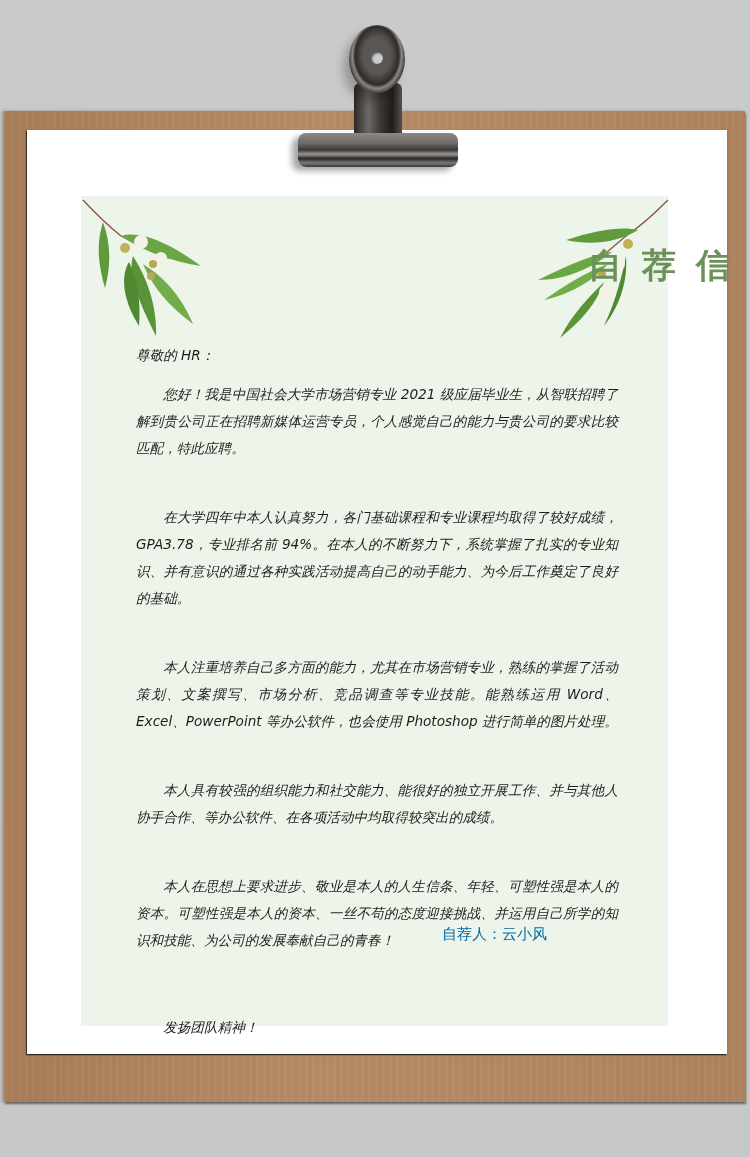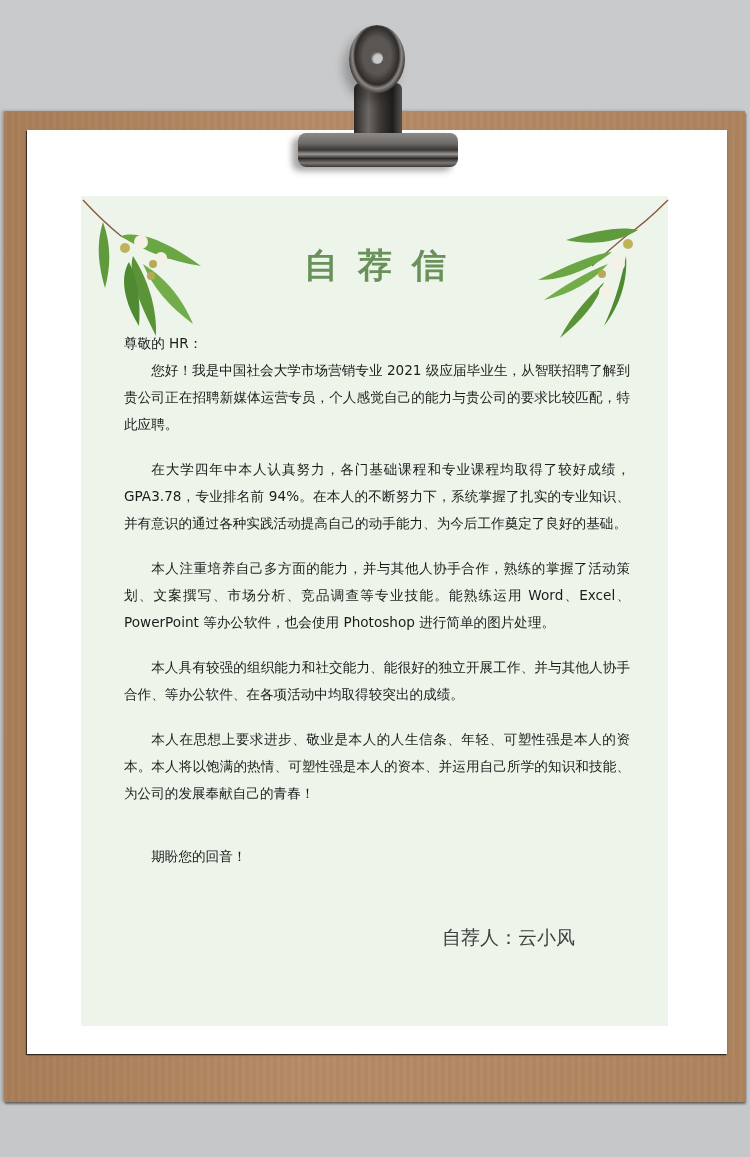--- a/index.html
+++ b/index.html
@@ -20,34 +20,34 @@
   .paper {
     position:absolute; left:27px; top:130px; width:700px; height:924px;
     background:#ffffff;
     box-shadow: -1px 1px 1px rgba(0,0,0,0.6), 0 1px 2px rgba(0,0,0,0.3);
   }
   .panel {
     position:absolute; left:81px; top:196px; width:587px; height:830px;
     background:#edf5ea;
   }
   .title {
-    position:absolute; left:0; right:0; top:243px; text-align:center;
+    position:absolute; left:0; right:0; top:243px; text-align:right;
     font-size:34px; font-weight:bold; color:#6a915b; letter-spacing:20px;
     padding-left:20px;
   }
   .body-text {
     position:absolute; left:124px; width:506px; top:330px;
     font-size:13.6px; line-height:27px; color:#1c1c1c;
   }
-  .body-text p { margin:0; text-align:justify; }
+  .body-text p { margin:12px; text-align:justify;font-style:italic; }
   .body-text p.indent { text-indent:2em; }
   .gap { height:18px; }
   .signature {
     position:absolute; left:442px; top:925px;
-    font-size:19px; color:#404040;
+    font-size:15px; color:#0369a1;
   }
   
   .clip { position:absolute; left:296px; top:25px; width:166px; height:146px; }
   .clip .ring {
     position:absolute; left:53px; top:0; width:56px; height:68px; border-radius:50%;
     background: radial-gradient(ellipse at 50% 45%, #5a5653 0 35%, #2e2b29 55%, #8a8784 62%, #3b3836 72%, #d0cfcd 80%, #4a4745 92%);
     box-shadow: -6px 8px 10px rgba(0,0,0,0.25);
   }
   .clip .hole {
     position:absolute; left:75px; top:27px; width:12px; height:12px; border-radius:50%;
@@ -107,23 +107,23 @@
 </svg>
 
 <div class="title">自荐信</div>
 
 <div class="body-text">
   <p>尊敬的 HR：</p>
   <p class="indent">您好！我是中国社会大学市场营销专业 2021 级应届毕业生，从智联招聘了解到贵公司正在招聘新媒体运营专员，个人感觉自己的能力与贵公司的要求比较匹配，特此应聘。</p>
   <div class="gap"></div>
   <p class="indent">在大学四年中本人认真努力，各门基础课程和专业课程均取得了较好成绩，GPA3.78，专业排名前 94%。在本人的不断努力下，系统掌握了扎实的专业知识、并有意识的通过各种实践活动提高自己的动手能力、为今后工作奠定了良好的基础。</p>
   <div class="gap"></div>
-  <p class="indent">本人注重培养自己多方面的能力，并与其他人协手合作，熟练的掌握了活动策划、文案撰写、市场分析、竞品调查等专业技能。能熟练运用 Word、Excel、PowerPoint 等办公软件，也会使用 Photoshop 进行简单的图片处理。</p>
+  <p class="indent">本人注重培养自己多方面的能力，尤其在市场营销专业，熟练的掌握了活动策划、文案撰写、市场分析、竞品调查等专业技能。能熟练运用 Word、Excel、PowerPoint 等办公软件，也会使用 Photoshop 进行简单的图片处理。</p>
   <div class="gap"></div>
   <p class="indent">本人具有较强的组织能力和社交能力、能很好的独立开展工作、并与其他人协手合作、等办公软件、在各项活动中均取得较突出的成绩。</p>
   <div class="gap"></div>
-  <p class="indent">本人在思想上要求进步、敬业是本人的人生信条、年轻、可塑性强是本人的资本。本人将以饱满的热情、可塑性强是本人的资本、并运用自己所学的知识和技能、为公司的发展奉献自己的青春！</p>
+  <p class="indent">本人在思想上要求进步、敬业是本人的人生信条、年轻、可塑性强是本人的资本。可塑性强是本人的资本、一丝不苟的态度迎接挑战、并运用自己所学的知识和技能、为公司的发展奉献自己的青春！</p>
   <div class="gap"></div>
   <div class="gap"></div>
-  <p class="indent">期盼您的回音！</p>
+  <p class="indent">发扬团队精神！</p>
 </div>
 
 <div class="signature">自荐人：云小风</div>
 
 </body></html>

